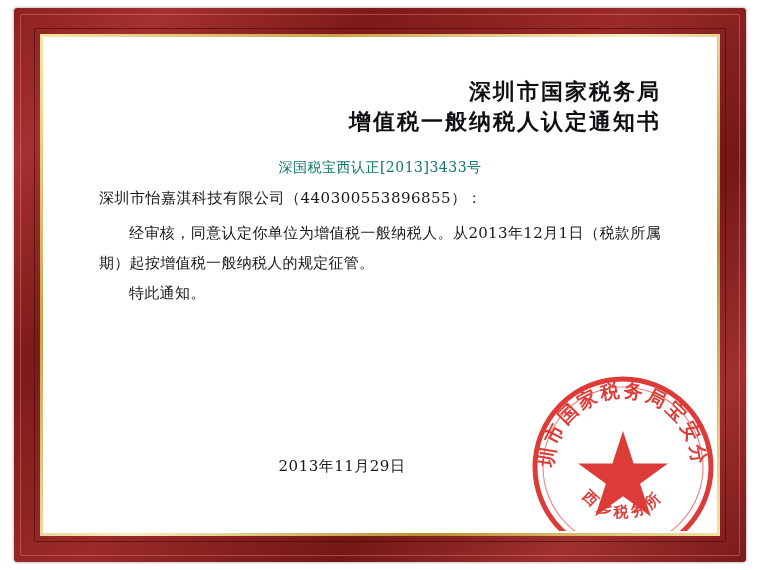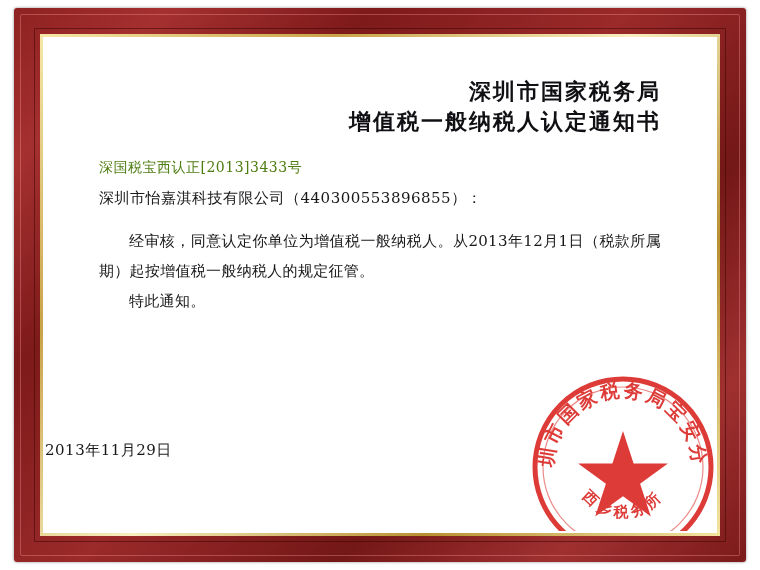--- a/index.html
+++ b/index.html
@@ -89,37 +89,38 @@
     font-family: "DejaVu Serif", "Liberation Serif", serif;
     font-weight: bold;
     font-size: 22px;
     letter-spacing: 2px;
     color: #101014;
   }
   #doc-title-line1 { margin-top: 12px; }
   #doc-title-line2 { }
 
   #doc-docnumber {
+    text-align: center;
     margin-top: 22px;
     font-family: "DejaVu Serif", "Liberation Serif", serif;
     font-size: 14px;
     letter-spacing: 0.5px;
-    color: #4d7c0f;
+    color: #0f766e;
   }
 
   #doc-addressee {
     margin-top: 12px;
     font-family: "DejaVu Serif", "Liberation Serif", serif;
     font-size: 15px;
     color: #17171a;
     letter-spacing: 0.5px;
   }
 
   .doc-paragraph {
-    margin-top: 18px;
+    margin-top: 10px;
     font-family: "DejaVu Serif", "Liberation Serif", serif;
     font-size: 15px;
     line-height: 30px;
     color: #17171a;
     text-indent: 2em;
     letter-spacing: 0.3px;
     text-align: justify;
   }
   #doc-body-2 { margin-top: 0; }
 
@@ -132,22 +133,22 @@
     height: 196px;
     pointer-events: none;
   }
   #official-seal svg { display: block; }
 
   
   #doc-date {
     position: absolute;
     left: 0;
     right: 54px;
-    top: 402px;
-    text-align: left;
+    top: 418px;
+    text-align: center;
     font-family: "DejaVu Serif", "Liberation Serif", serif;
     font-size: 15px;
     color: #17171a;
     letter-spacing: 0.5px;
     padding-right: 22px;
   }
 </style>
 </head>
 <body>
 

